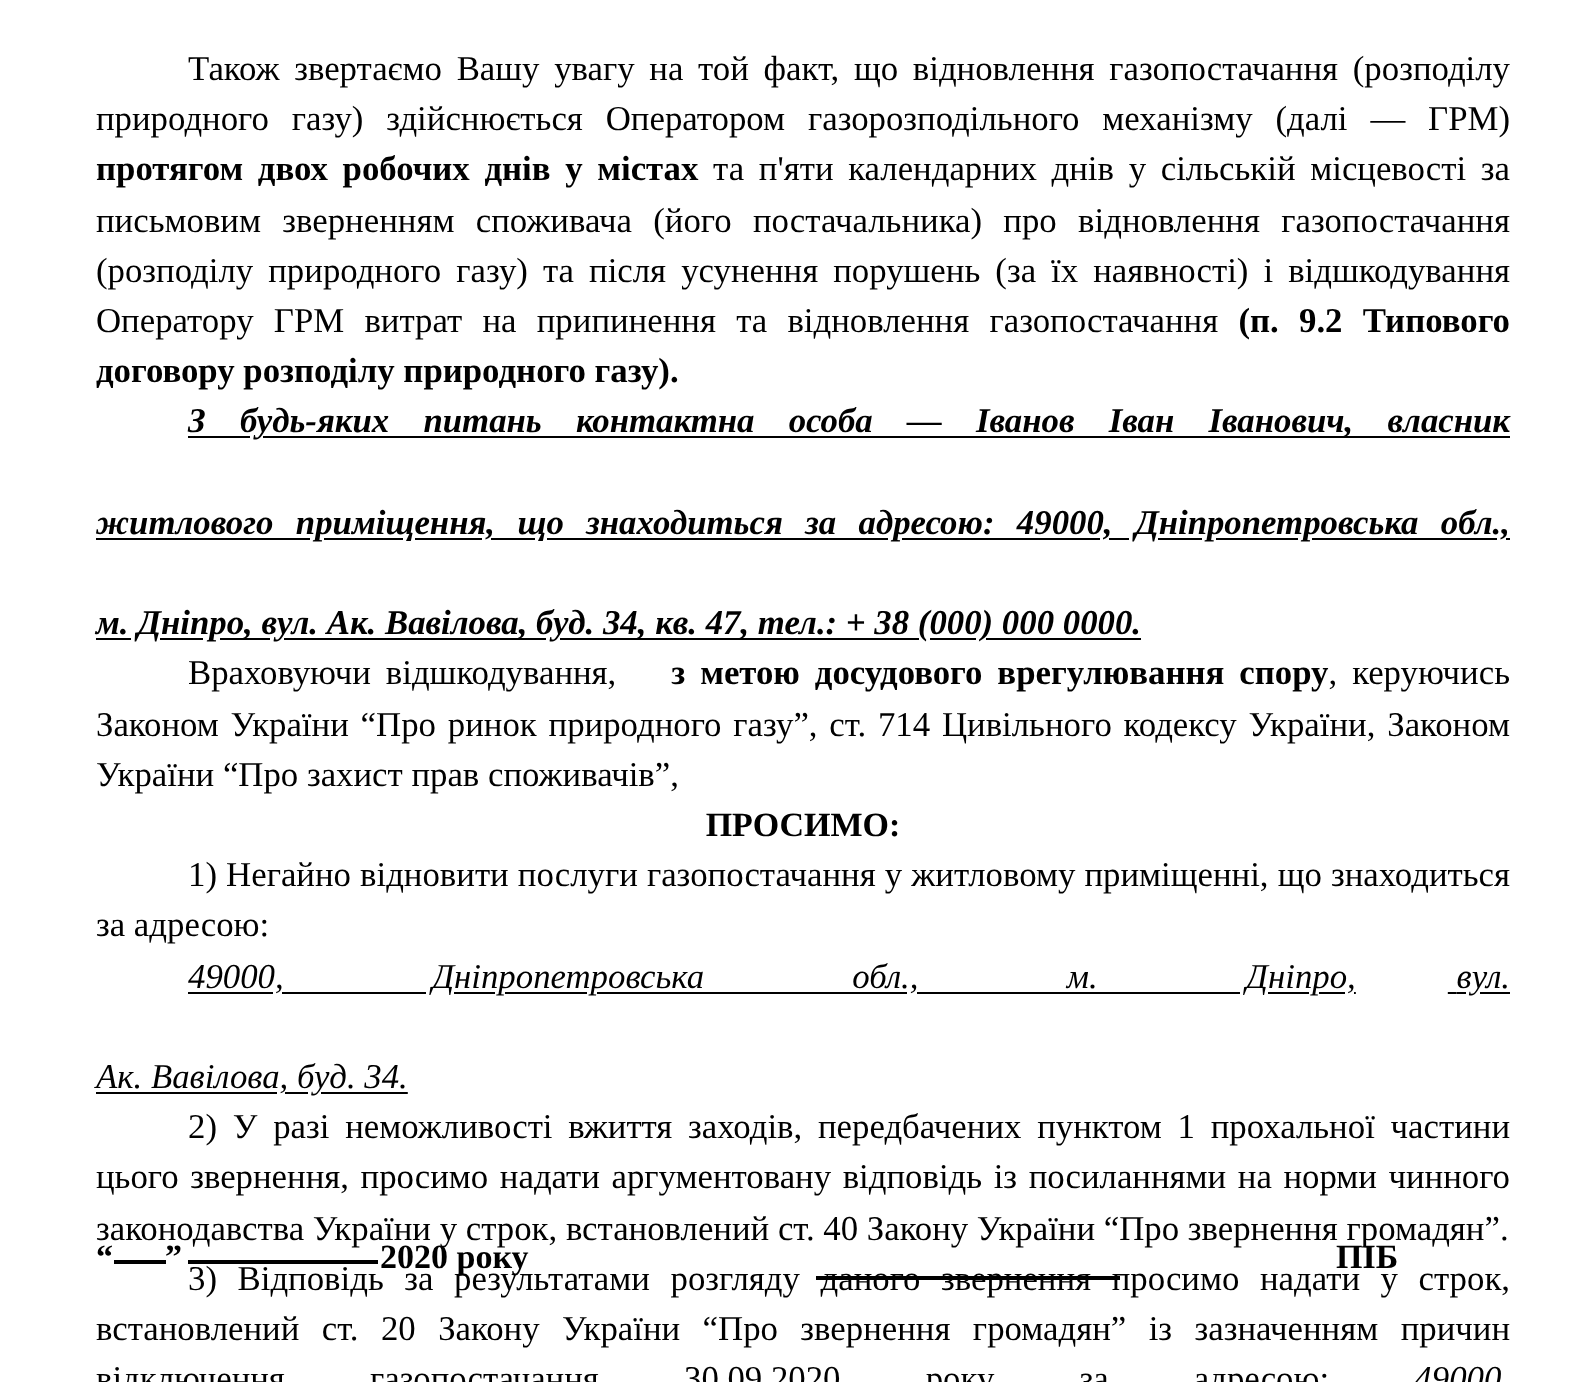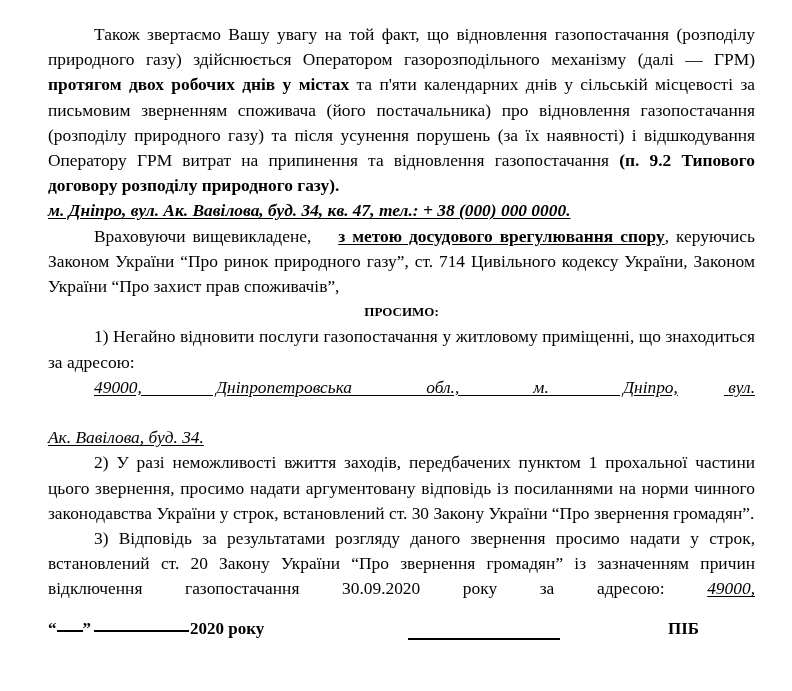--- a/index.html
+++ b/index.html
@@ -29,21 +29,20 @@
     text-justify: inter-word;
   }
   p {
     margin: 0;
     text-indent: 46px;
     text-align: justify;
   }
   .b { font-weight: bold; }
   .bu {
     font-weight: bold;
-    text-decoration: underline;
     text-underline-offset: 2px;
     margin-left: 20px;
   }
   .iu {
     font-style: italic;
     text-decoration: underline;
     text-underline-offset: 2px;
   }
   
   .contact-block {
@@ -66,21 +65,21 @@
     content: "";
     display: inline-block;
     width: 100%;
   }
   .contact-block .line.first {
     text-indent: 46px;
   }
   .center-head {
     text-align: center;
     font-weight: bold;
-    font-size: 13px;
+    font-size: 17px;
     line-height: 25.2px;
     text-indent: 0;
   }
   
   .addr-line {
     display: block;
     text-align: justify;
     font-style: italic;
     text-underline-offset: 2px;
   }
@@ -152,30 +151,32 @@
 </head>
 <body>
 
 <div class="page">
 
   <div class="body-text">
 
     <p><span>Також звертаємо Вашу увагу на той факт, що відновлення газопостачання (розподілу природного газу) здійснюється Оператором газорозподільного механізму (далі — ГРМ) </span><span class="b">протягом двох робочих днів у містах</span><span> та п'яти календарних днів у сільській місцевості за письмовим зверненням споживача (його постачальника) про відновлення газопостачання (розподілу природного газу) та після усунення порушень (за їх наявності) і відшкодування Оператору ГРМ витрат на припинення та відновлення газопостачання </span><span class="b">(п. 9.2 Типового договору розподілу природного газу).</span></p>
 
     <div class="contact-block">
+      <span class="line just first">З будь-яких питань контактна особа — Іванов Іван Іванович, власник</span>
+      <span class="line just">житлового приміщення, що знаходиться за адресою: 49000, Дніпропетровська обл.,</span>
       <span class="line">м. Дніпро, вул. Ак. Вавілова, буд. 34, кв. 47, тел.: + 38 (000) 000 0000.</span>
     </div>
 
-    <p><span>Враховуючи вищевикладене, </span><span class="bu">з метою досудового врегулювання спору</span><span>, керуючись Законом України “Про ринок природного газу”, ст. 714 Цивільного кодексу України, Законом України “Про захист прав споживачів”,</span></p>
+    <p><span>Враховуючи відшкодування, </span><span class="bu">з метою досудового врегулювання спору</span><span>, керуючись Законом України “Про ринок природного газу”, ст. 714 Цивільного кодексу України, Законом України “Про захист прав споживачів”,</span></p>
 
     <p class="center-head">ПРОСИМО:</p>
 
     <p><span>1) Негайно відновити послуги газопостачання у житловому приміщенні, що знаходиться за адресою: </span><span class="addr-line"><span class="iu">49000, Дніпропетровська обл., м. Дніпро,</span><span class="stretch-gap">&nbsp;</span><span class="iu">вул.</span></span><span class="iu">Ак. Вавілова, буд. 34.</span></p>
 
-    <p>2) У разі неможливості вжиття заходів, передбачених пунктом 1 прохальної частини цього звернення, просимо надати аргументовану відповідь із посиланнями на норми чинного законодавства України у строк, встановлений ст. 30 Закону України “Про звернення громадян”.</p>
+    <p>2) У разі неможливості вжиття заходів, передбачених пунктом 1 прохальної частини цього звернення, просимо надати аргументовану відповідь із посиланнями на норми чинного законодавства України у строк, встановлений ст. 40 Закону України “Про звернення громадян”.</p>
 
     <p>
         <span class="just-line"><span>3) Відповідь за результатами розгляду даного звернення просимо надати у строк, встановлений ст. 20 Закону України “Про звернення громадян” із зазначенням причин відключення газопостачання 30.09.2020 року за адресою: </span><span class="iu">49000,</span></span>
       </p>
 
   </div>
 
   <div class="footer">
     <div class="footer-row">
       <span class="date-group"><span>“</span><span class="blank-short"></span><span>”</span><span class="blank-long"></span><span>2020 року</span></span>

